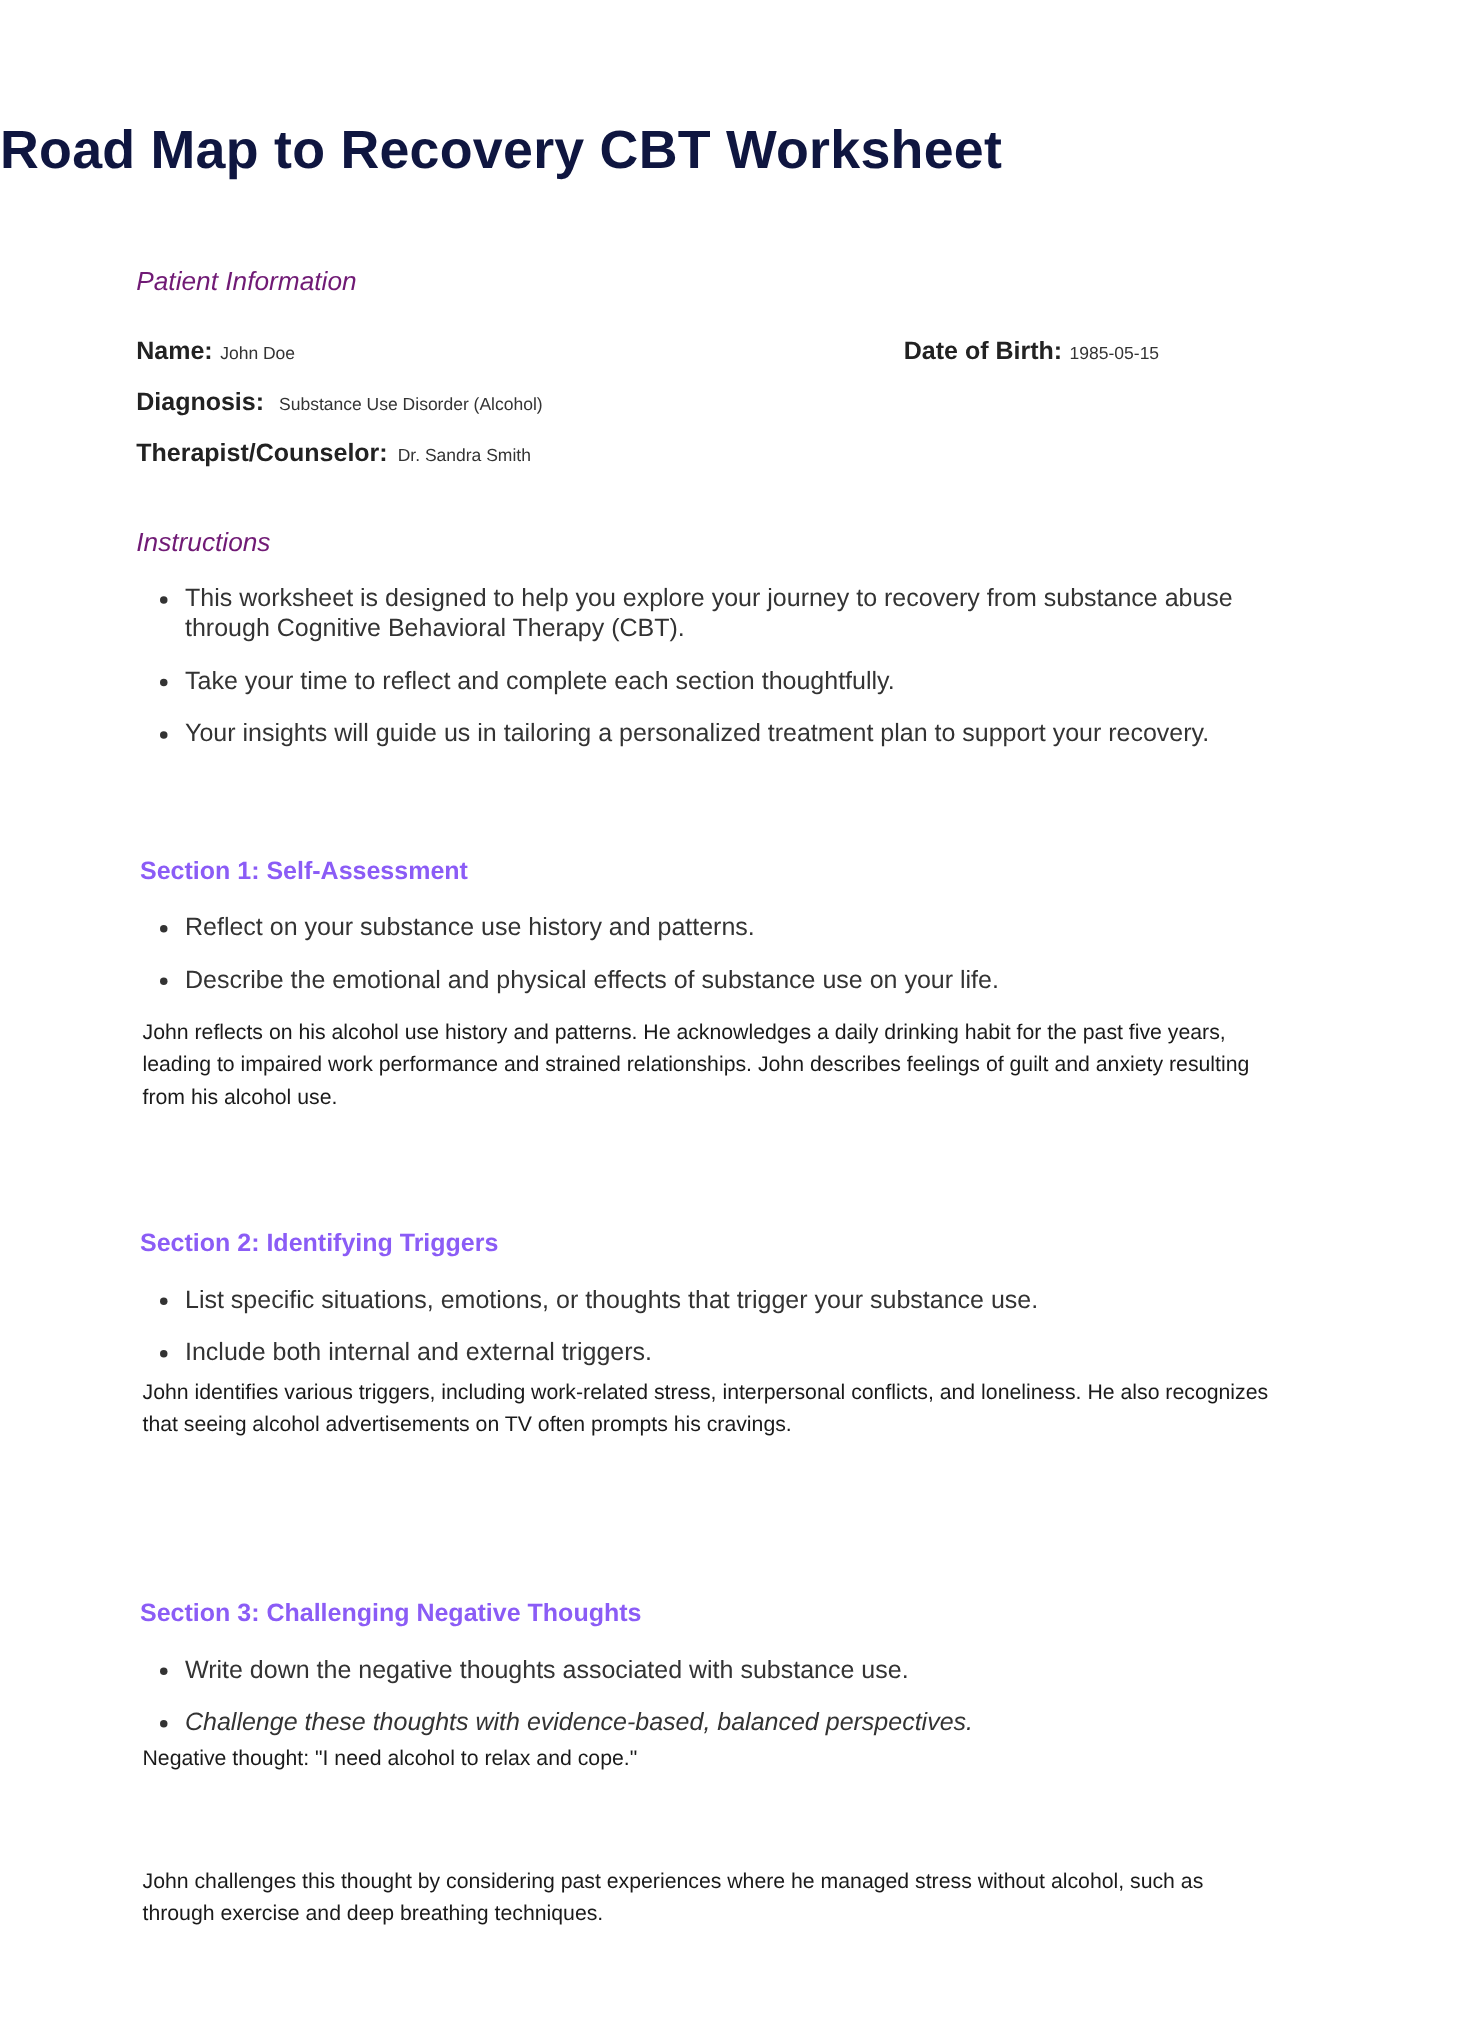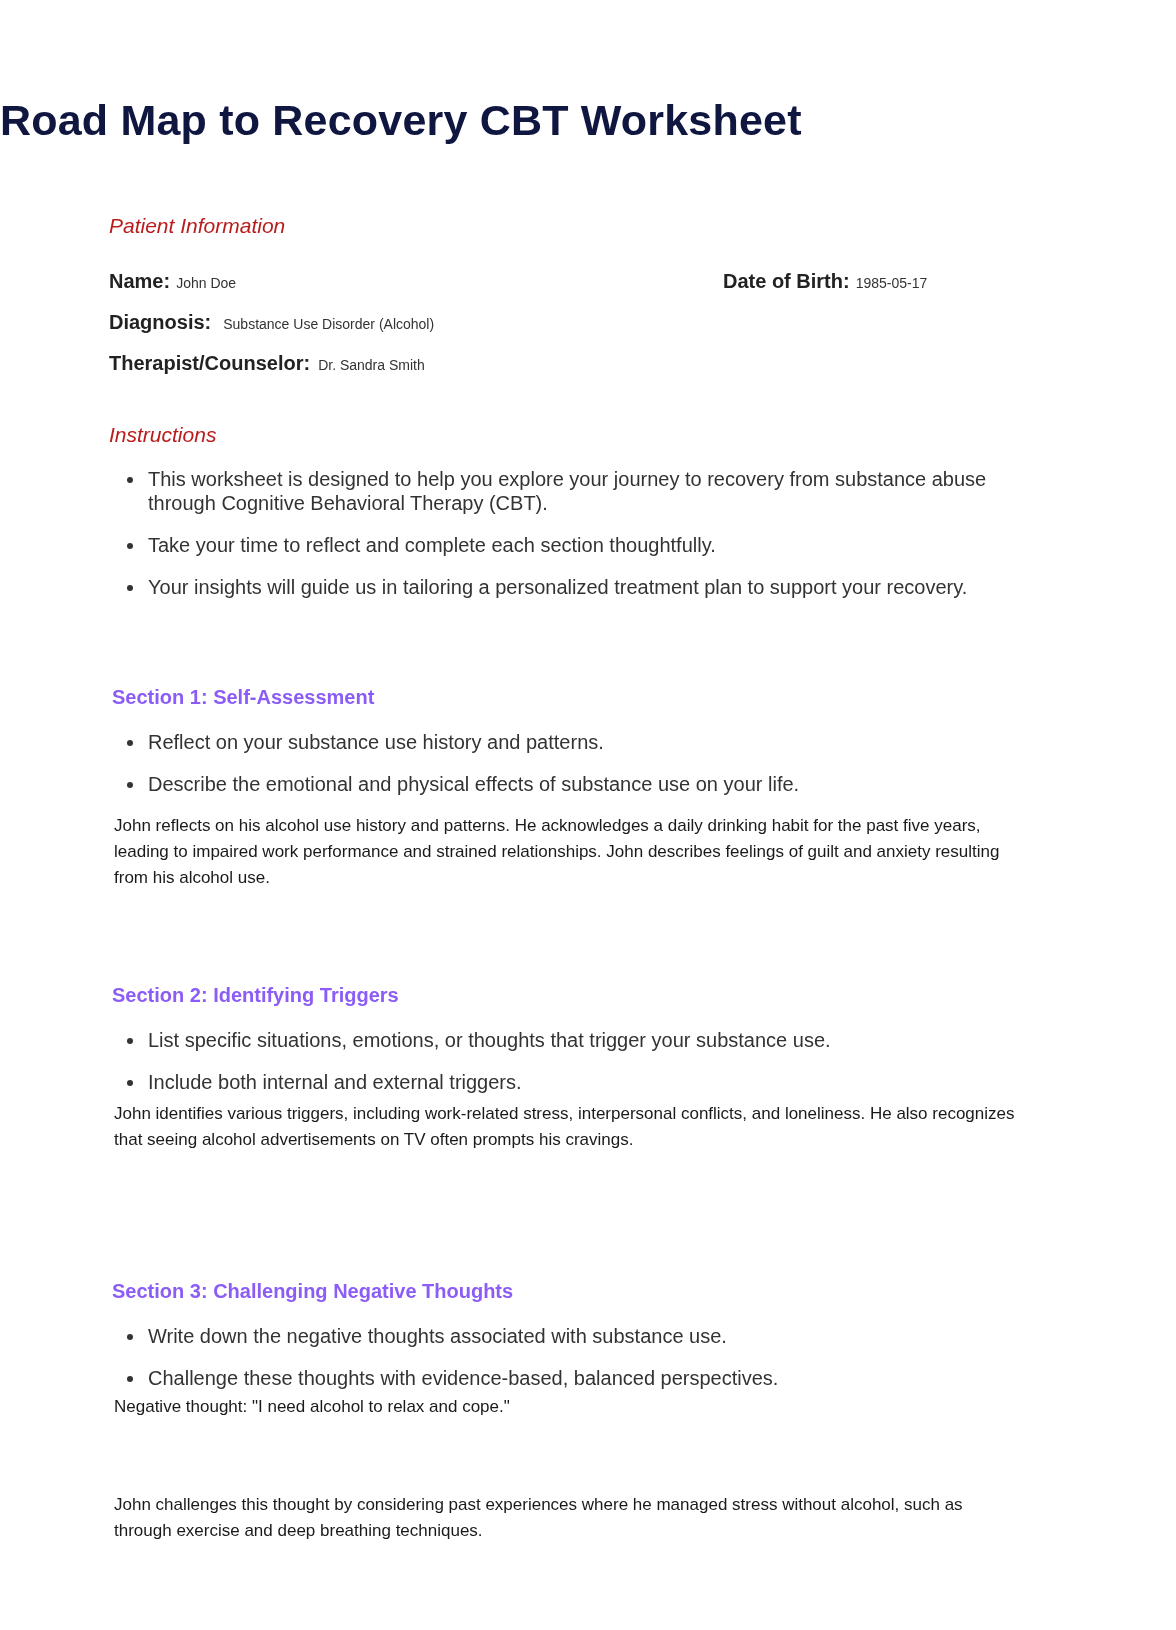--- a/index.html
+++ b/index.html
@@ -1,21 +1,21 @@
 <!DOCTYPE html>
 <html><head>
   <meta charset="utf-8">
   <style>
     html, body { margin: 0; padding: 0; background: #ffffff; }
     body { width: 1176px; height: 1630px; position: relative; overflow: hidden;
            font-family: "Liberation Sans", sans-serif; color: #222; }
     .title { position: absolute; left: 0; width: 1176px; top: 96px; text-align: left;
              font-size: 43px; font-weight: bold; color: #0f1640; margin: 0; letter-spacing: 0.2px; }
     .abs { position: absolute; }
-    .italic-h { font-style: italic; font-size: 21px; color: #b91c1c; }
+    .italic-h { font-style: italic; font-size: 21px; color: #701a75; }
     .lbl { font-weight: bold; font-size: 20px; color: #222; }
     .val { font-size: 14px; color: #333; margin-left: 6px; }
     .field { position: absolute; white-space: nowrap; margin-top: 12px; }
     .section-h { position: absolute; left: 112px; font-weight: bold; font-size: 20px; color: #8b5cf6; }
     ul.bullets { position: absolute; left: 112px; width: 920px; margin: 0; padding: 0 0 0 34px;
                  font-size: 20px; color: #333; line-height: 24px; }
     ul.bullets li { margin-bottom: 18px; padding-left: 2px; }
     .para { position: absolute; left: 114px; width: 940px; font-size: 17px; color: #1a1a1a;
             line-height: 26px; margin: 0; }
   </style>
@@ -23,21 +23,21 @@
 <body>
 
 <h1 class="title">Road Map to Recovery CBT Worksheet</h1>
 
 <div class="abs italic-h" style="left:109px; top:214px;">Patient Information</div>
 
 <div class="field" style="left:109px; top:258px;">
   <span class="lbl">Name:</span><span class="val">John Doe</span>
 </div>
 <div class="field" style="left:723px; top:258px;">
-  <span class="lbl">Date of Birth:</span><span class="val">1985-05-17</span>
+  <span class="lbl">Date of Birth:</span><span class="val">1985-05-15</span>
 </div>
 <div class="field" style="left:109px; top:299px;">
   <span class="lbl">Diagnosis:</span><span class="val" style="margin-left:12px;">Substance Use Disorder (Alcohol)</span>
 </div>
 <div class="field" style="left:109px; top:340px;">
   <span class="lbl">Therapist/Counselor:</span><span class="val" style="margin-left:8px;">Dr. Sandra Smith</span>
 </div>
 
 <div class="abs italic-h" style="left:109px; top:423px;">Instructions</div>
 <ul class="bullets" style="top:467px; width:890px;">
@@ -56,16 +56,16 @@
 <div class="section-h" style="top:984px;">Section 2: Identifying Triggers</div>
 <ul class="bullets" style="top:1028px;">
   <li>List specific situations, emotions, or thoughts that trigger your substance use.</li>
   <li>Include both internal and external triggers.</li>
 </ul>
 <p class="para" style="top:1101px; width:910px;">John identifies various triggers, including work-related stress, interpersonal conflicts, and loneliness. He also recognizes that seeing alcohol advertisements on TV often prompts his cravings.</p>
 
 <div class="section-h" style="top:1280px;">Section 3: Challenging Negative Thoughts</div>
 <ul class="bullets" style="top:1324px;">
   <li>Write down the negative thoughts associated with substance use.</li>
-  <li style="margin-bottom:0;">Challenge these thoughts with evidence-based, balanced perspectives.</li>
+  <li style="margin-bottom:0;font-style:italic;">Challenge these thoughts with evidence-based, balanced perspectives.</li>
 </ul>
 <p class="para" style="top:1394px;">Negative thought: "I need alcohol to relax and cope."</p>
 <p class="para" style="top:1456px; width:900px;margin-top:36px;">John challenges this thought by considering past experiences where he managed stress without alcohol, such as through exercise and deep breathing techniques.</p>
 
 </body></html>

